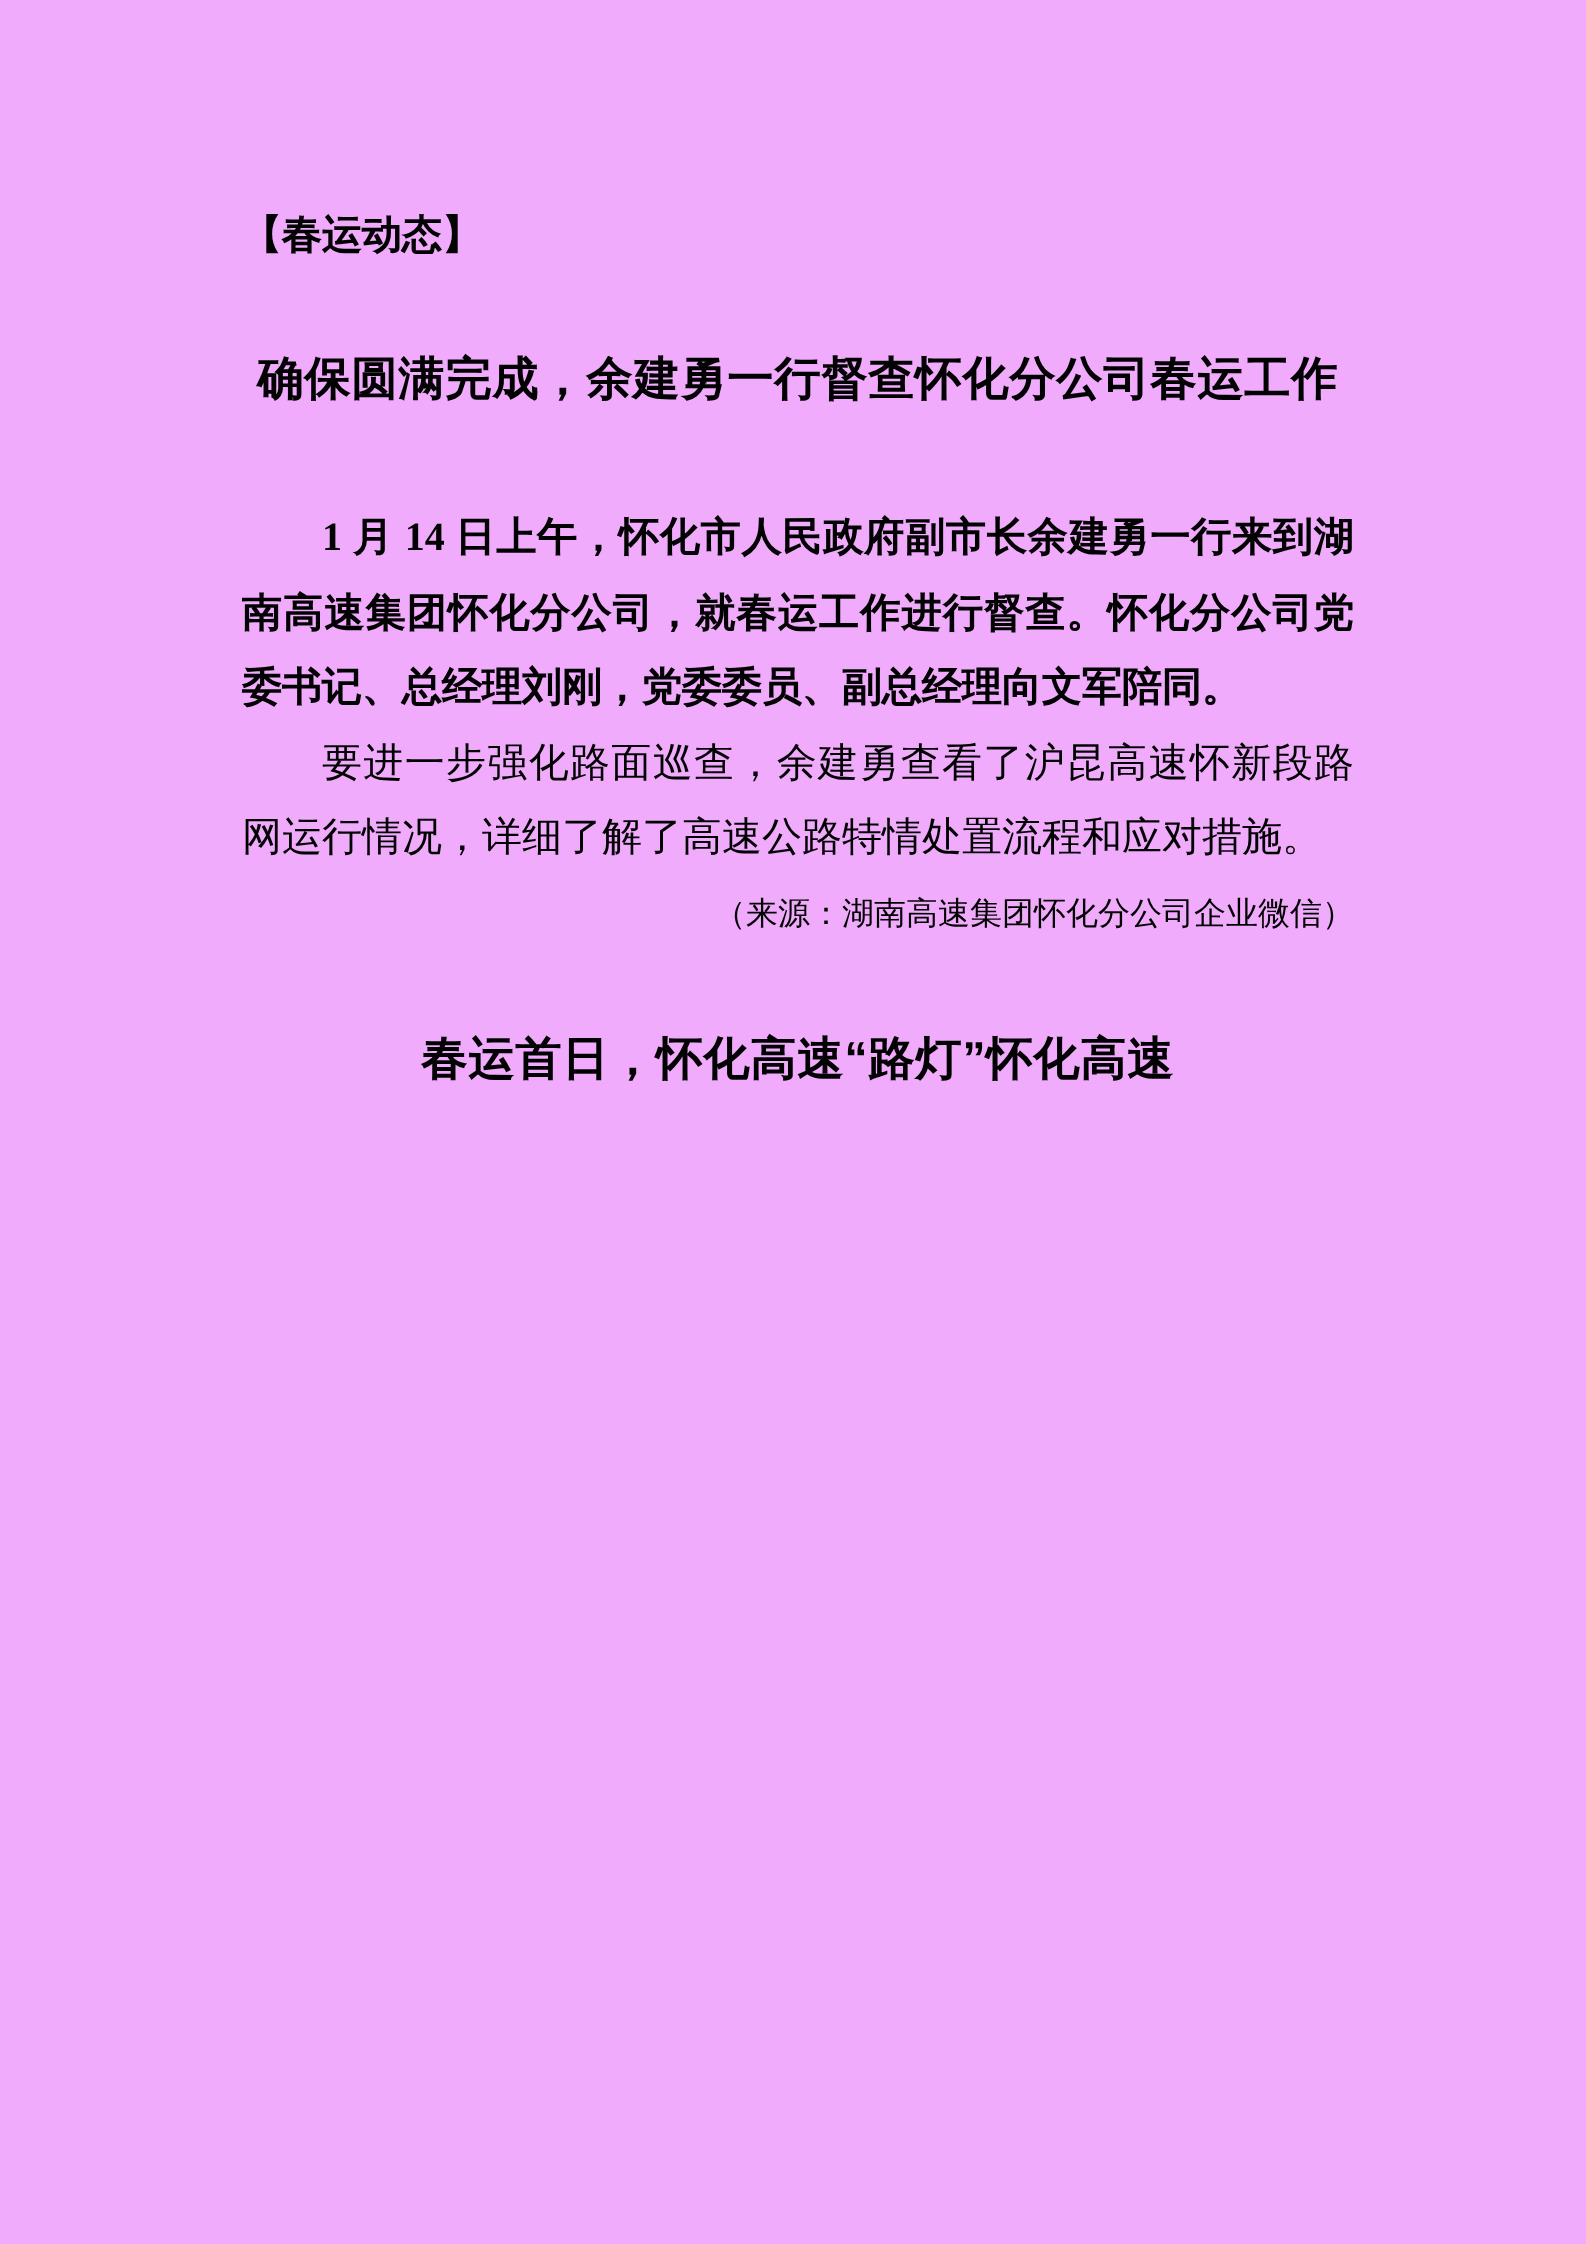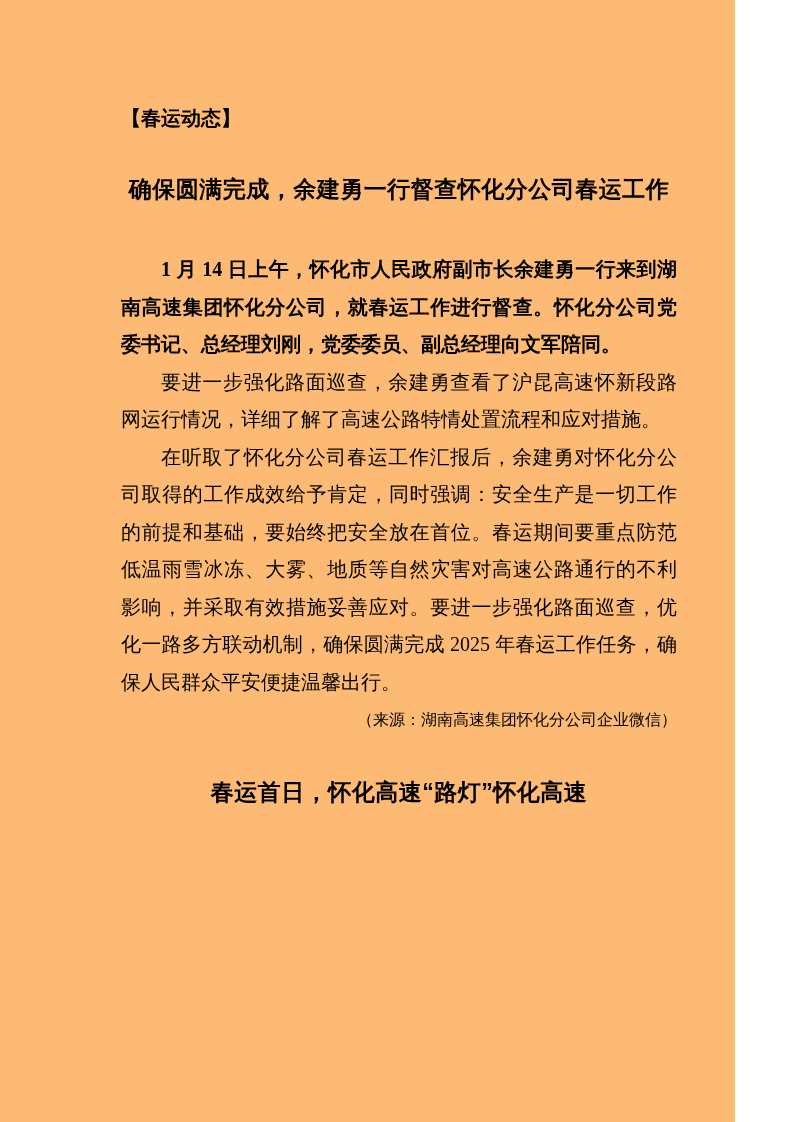--- a/index.html
+++ b/index.html
@@ -2,23 +2,23 @@
 <html><head>
 <meta charset="utf-8">
 <style>
   html, body {
     margin: 0;
     padding: 0;
     background: #ffffff;
   }
   .page {
     position: relative;
-    width: 735px;
+    width: 793px;
     height: 1122px;
-    background: #fdba74;
+    background: #f0abfc;
     color: #000000;
     overflow: hidden;
     font-family: "Liberation Serif", "DejaVu Serif", serif;
   }
   .content {
     position: absolute;
     left: 121px;
     top: 0;
     width: 556px;
   }
@@ -72,21 +72,20 @@
   <div class="content">
 
     <div class="section-tag">【春运动态】</div>
 
     <h1 class="article-title">确保圆满完成，余建勇一行督查怀化分公司春运工作</h1>
 
     <p class="body-para lead-1">1 月 14 日上午，怀化市人民政府副市长余建勇一行来到湖南高速集团怀化分公司，就春运工作进行督查。怀化分公司党委书记、总经理刘刚，党委委员、副总经理向文军陪同。</p>
 
     <p class="body-para">要进一步强化路面巡查，余建勇查看了沪昆高速怀新段路网运行情况，详细了解了高速公路特情处置流程和应对措施。</p>
 
-    <p class="body-para">在听取了怀化分公司春运工作汇报后，余建勇对怀化分公司取得的工作成效给予肯定，同时强调：安全生产是一切工作的前提和基础，要始终把安全放在首位。春运期间要重点防范低温雨雪冰冻、大雾、地质等自然灾害对高速公路通行的不利影响，并采取有效措施妥善应对。要进一步强化路面巡查，优化一路多方联动机制，确保圆满完成 2025 年春运工作任务，确保人民群众平安便捷温馨出行。</p>
 
     <p class="source-line">（来源：湖南高速集团怀化分公司企业微信）</p>
 
     <h1 class="article-title title-2">春运首日，怀化高速“路灯”怀化高速</h1>
 
 
   </div>
 </div>
 
 </body></html>

